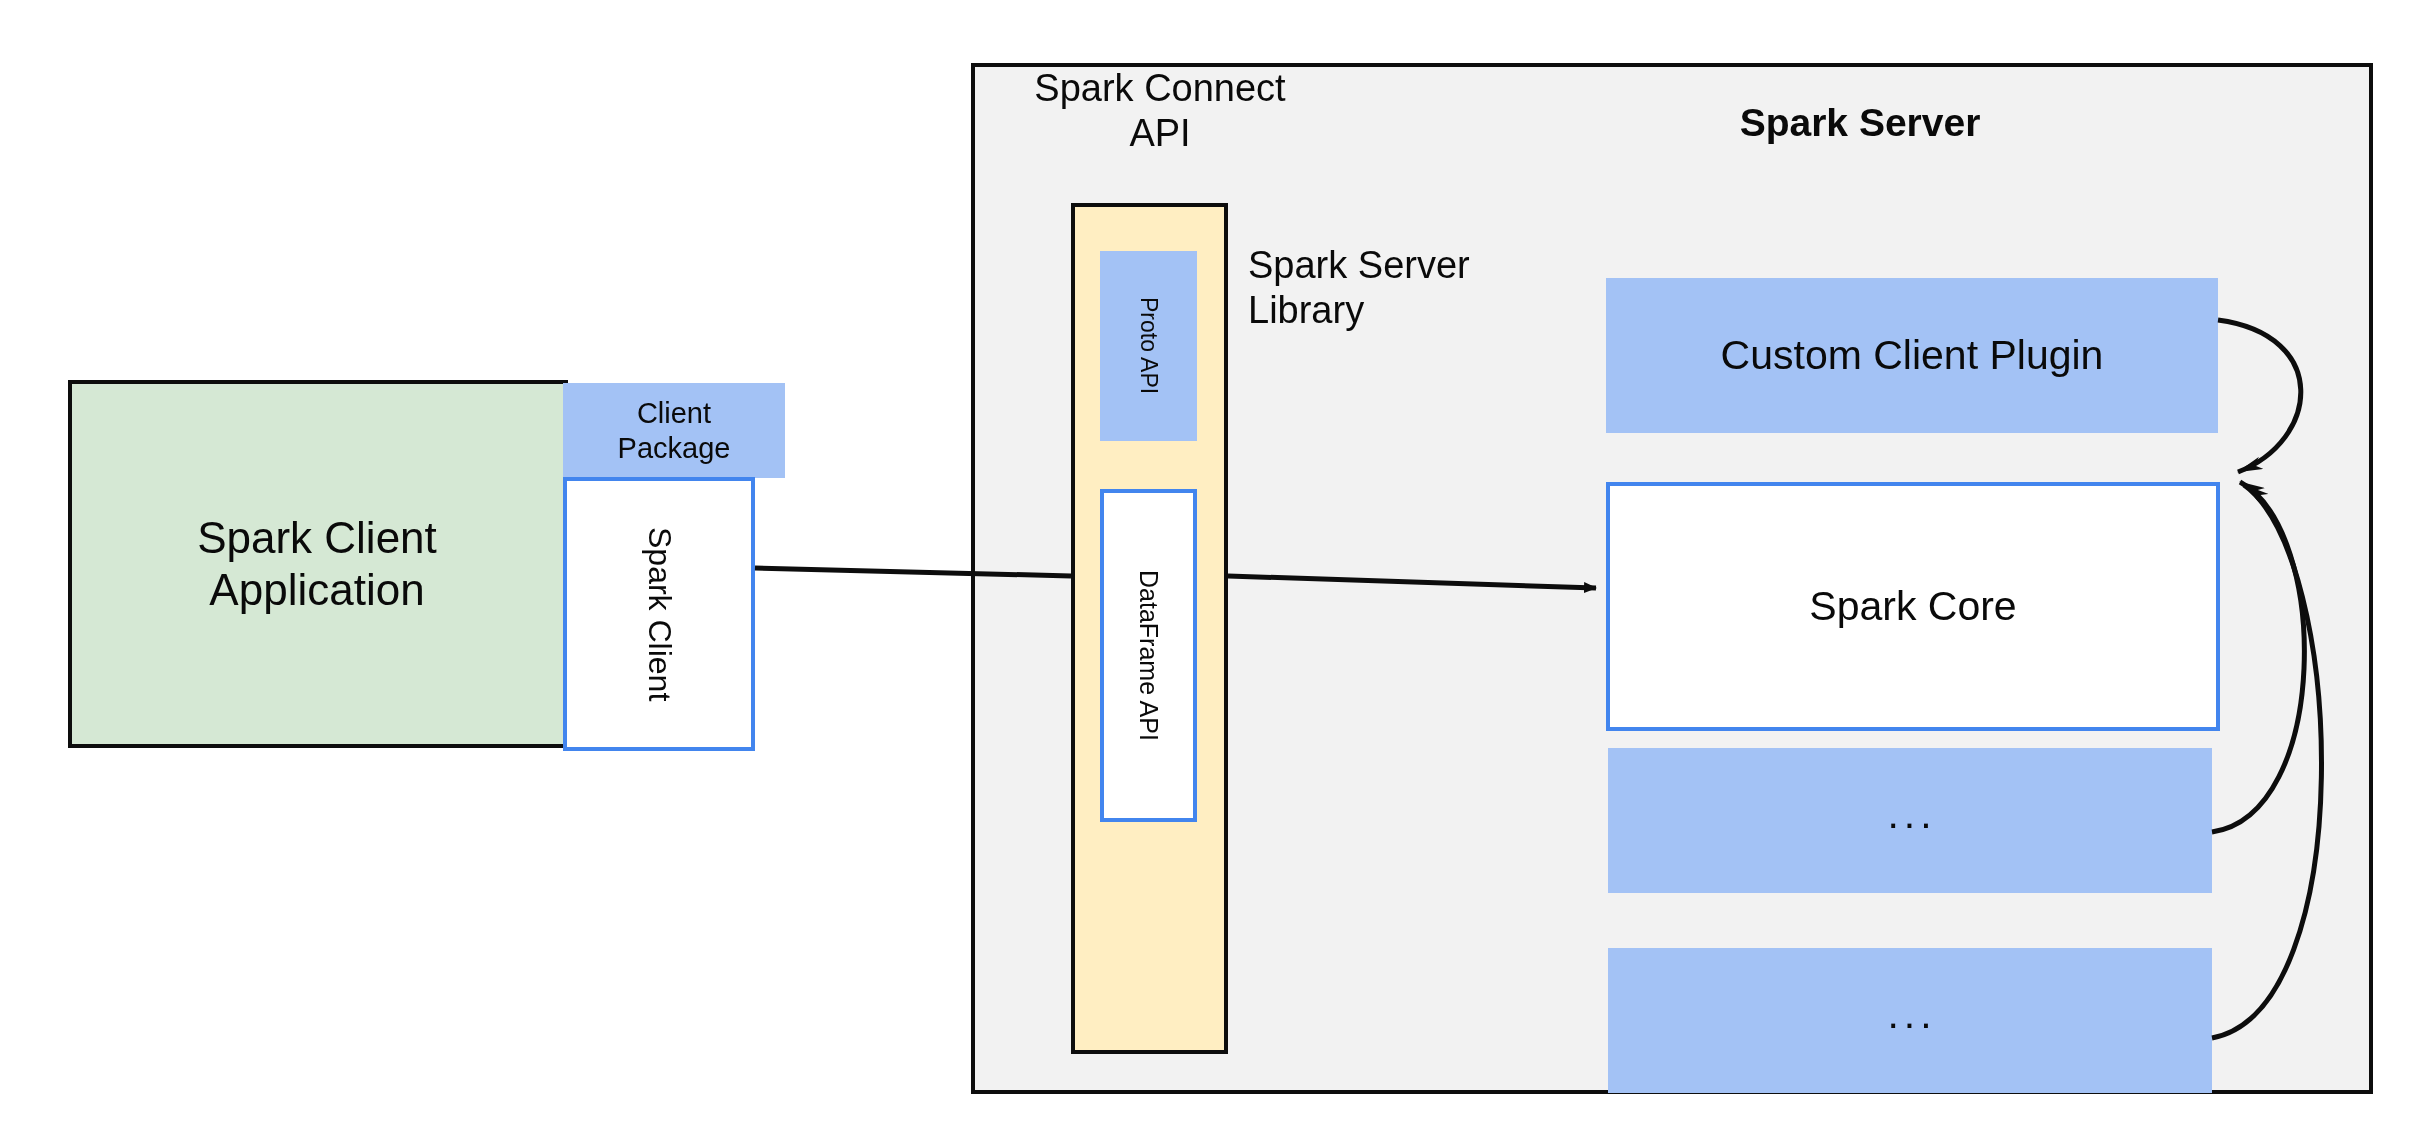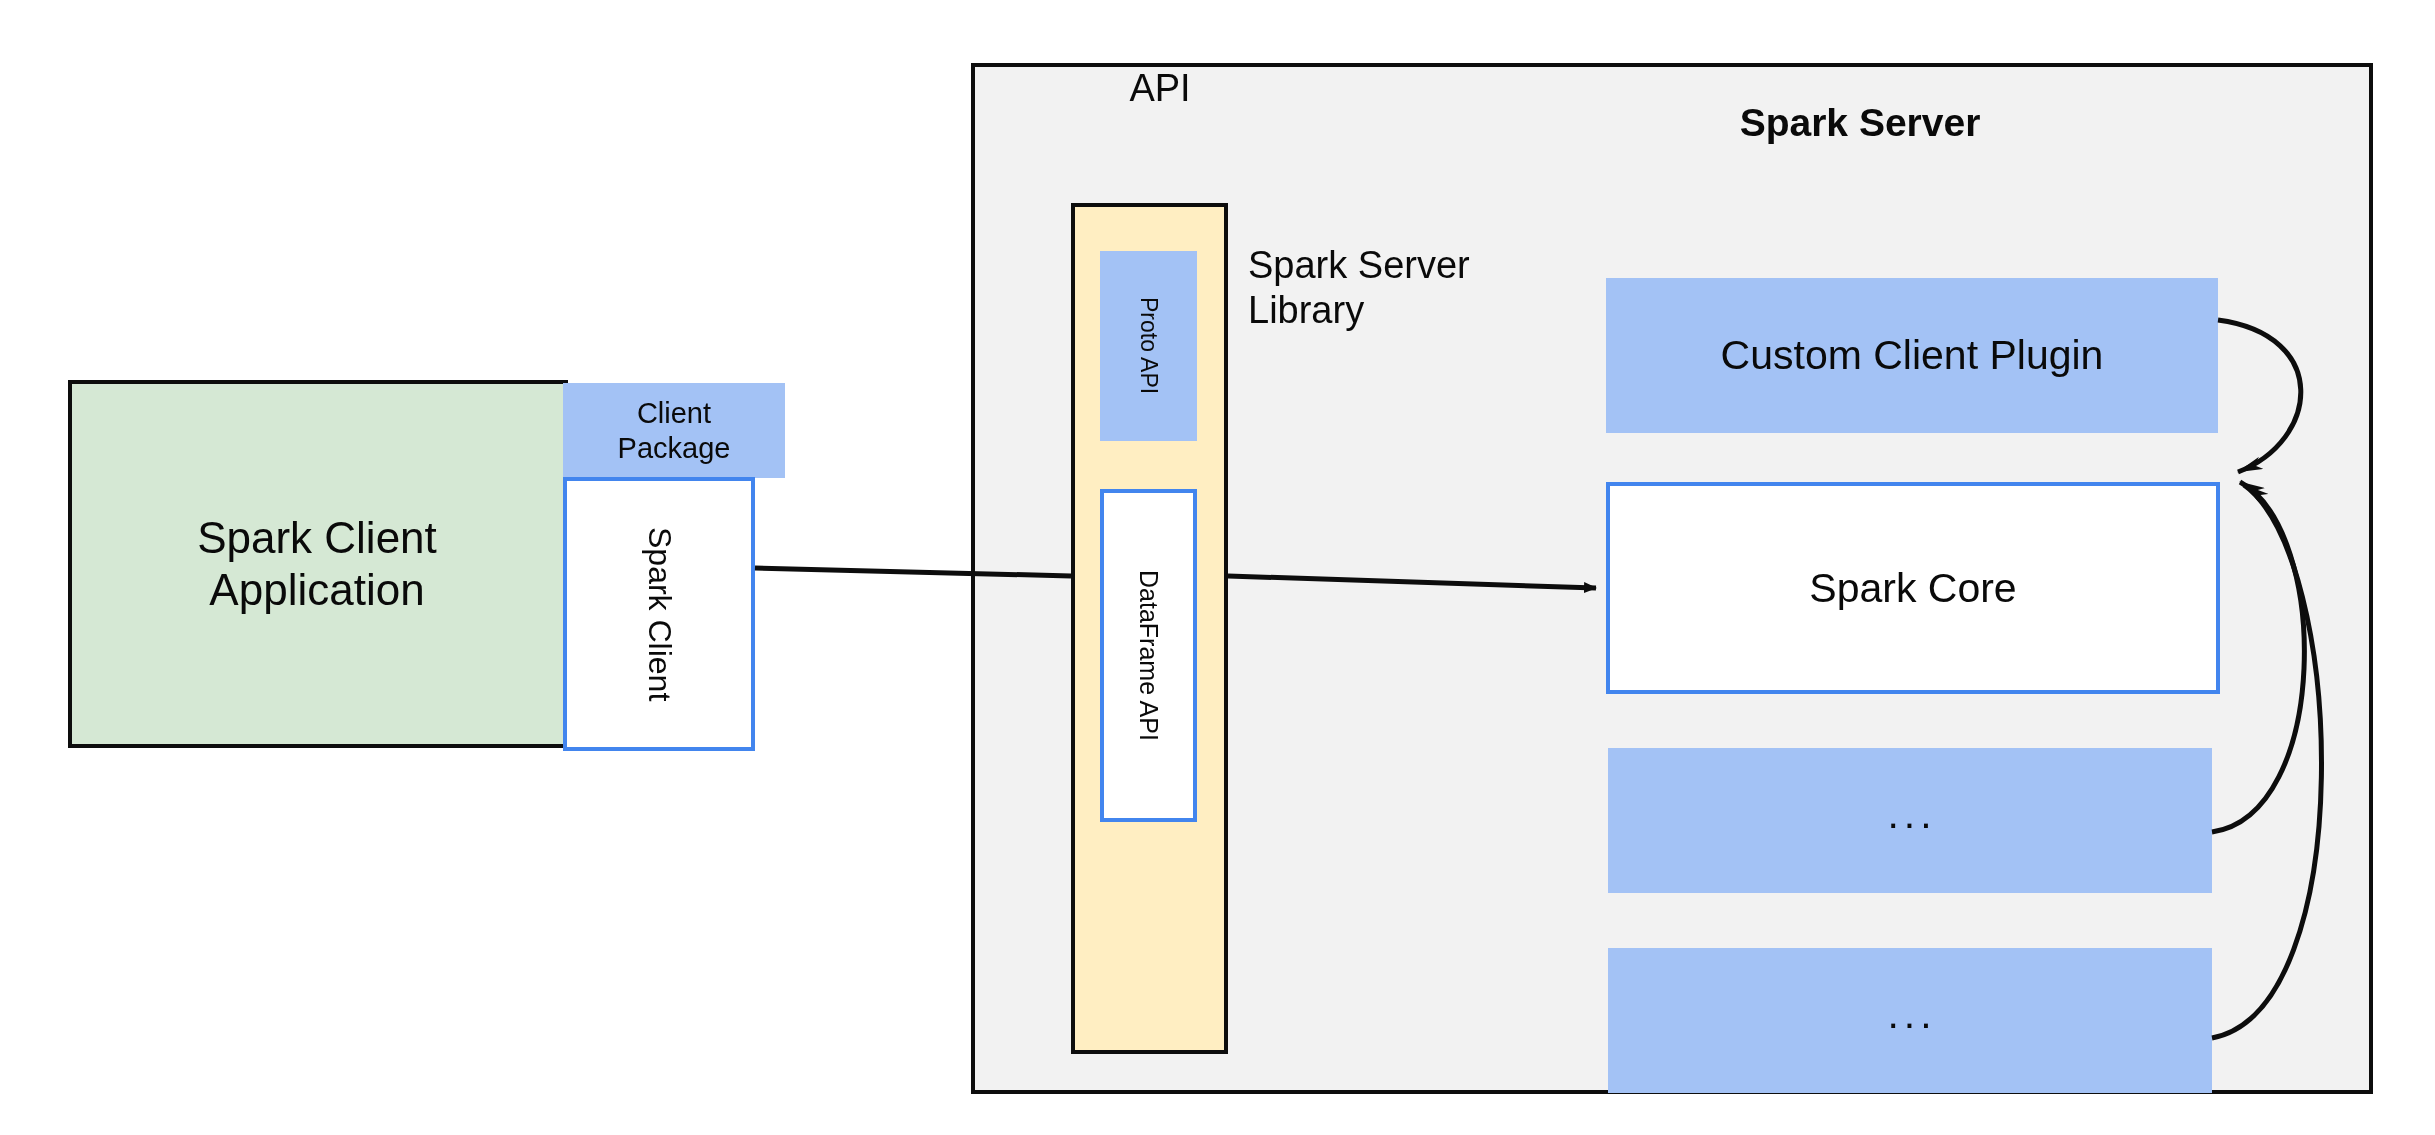--- a/index.html
+++ b/index.html
@@ -135,21 +135,21 @@
     top: 278px;
     width: 612px;
     height: 155px;
     background: #a3c2f5;
     font-size: 41px;
   }
   #spark-core {
     left: 1606px;
     top: 482px;
     width: 614px;
-    height: 212px;
+    height: 249px;
     background: #ffffff;
     border: 4px solid #4285ee;
     font-size: 41px;
   }
   #etc-box-1 {
     left: 1608px;
     top: 748px;
     width: 604px;
     height: 145px;
     background: #a3c2f5;
@@ -199,20 +199,21 @@
       <div>Package</div>
     </div>
   </div>
 
   <div class="box" id="spark-client-box">
     <span class="vert-label">Spark Client</span>
   </div>
 
   <div class="box" id="spark-connect-api-label">
     <div class="lbl">
+      <div>Spark Connect</div>
       <div>API</div>
     </div>
   </div>
 
   <div class="box" id="spark-server-title">Spark Server</div>
 
   <div class="box" id="connect-column"></div>
 
   <div class="box" id="proto-api">
     <span class="vert-label">Proto API</span>

